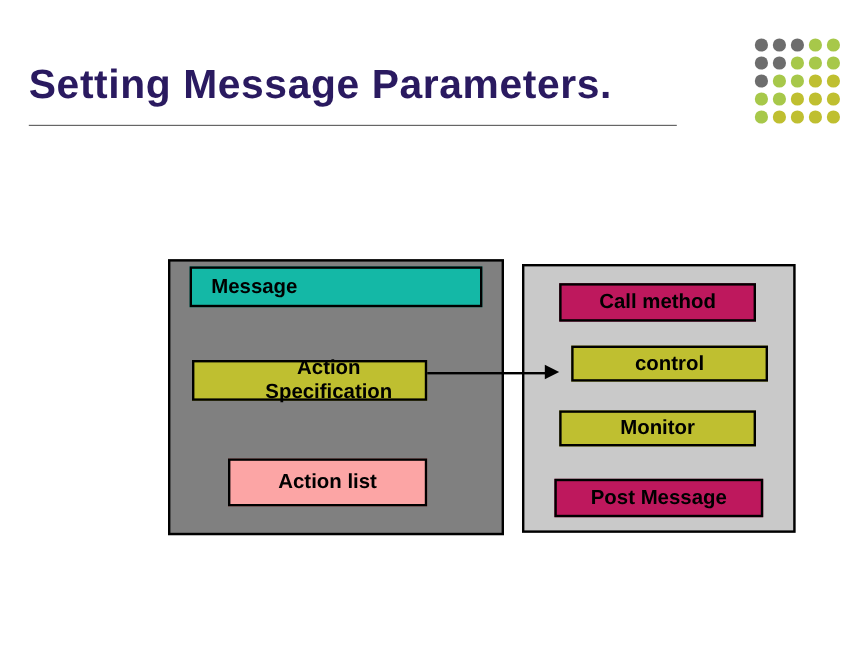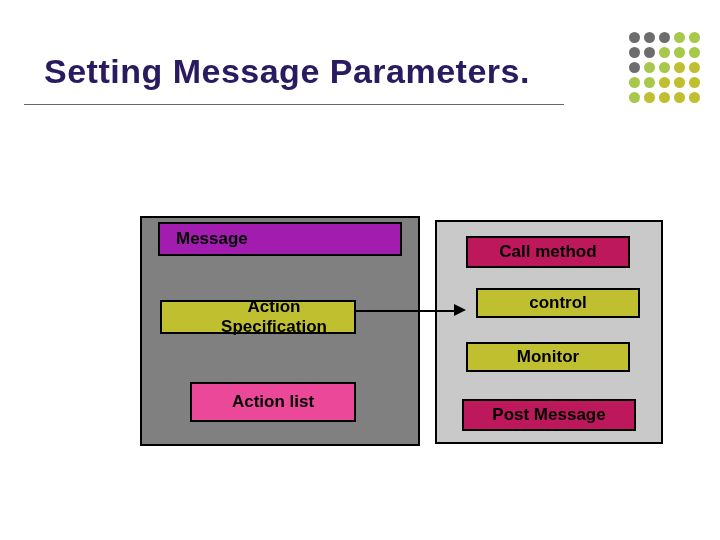--- a/index.html
+++ b/index.html
@@ -14,21 +14,20 @@
   }
 
   .title {
     position: absolute;
     left: 24px;
     top: 52px;
     font-size: 34px;
     font-weight: bold;
     color: #2a1a60;
     letter-spacing: 0.5px;
-    margin-left: 20px;
   }
 
   .title-rule {
     position: absolute;
     left: 24px;
     top: 104px;
     width: 540px;
     height: 0;
     border-top: 1px solid #666;
   }
@@ -75,23 +74,23 @@
     display: flex;
     align-items: center;
     justify-content: center;
     font-size: 17px;
     font-weight: bold;
     color: #000;
     text-align: center;
     padding: 0 4px;
   }
 
-  .teal   { background: #a21caf; }
+  .teal   { background: #14b8a6; }
   .olive  { background: #bfbf30; }
-  .bg-left  { background: #ec4899; }
+  .bg-left  { background: #fca5a5; }
   .bg-right { background: #be185d; }
 
   .arrow-line {
     position: absolute;
     height: 0;
     border-top: 2px solid #000;
   }
   .arrow-head {
     position: absolute;
     width: 0;

